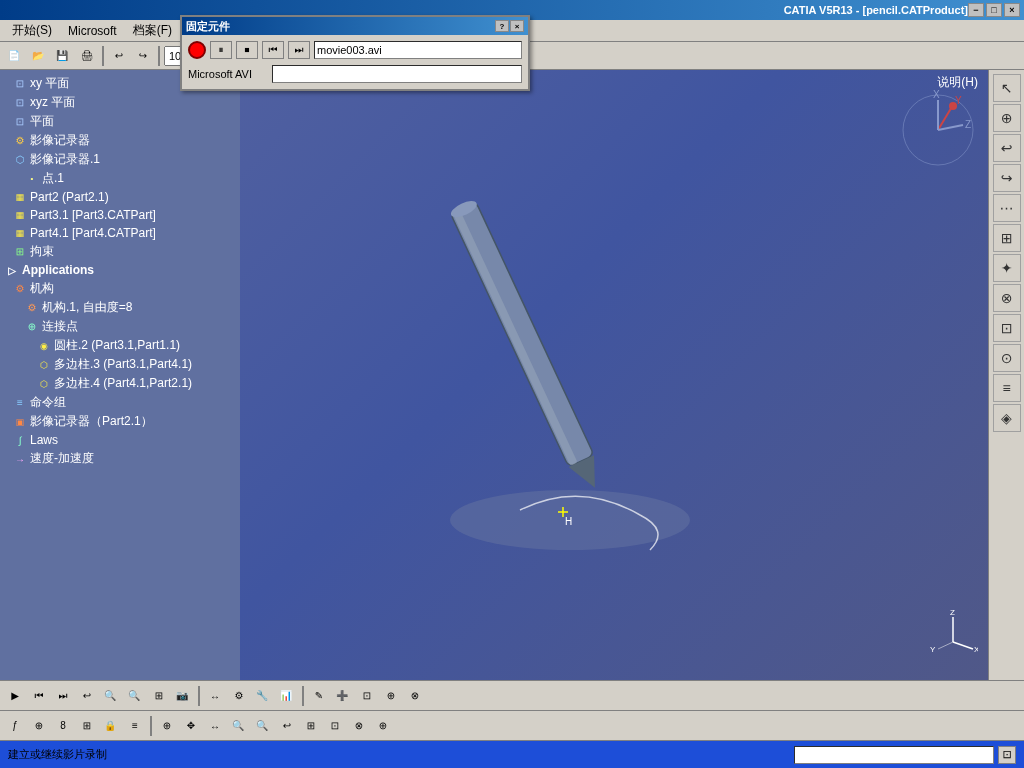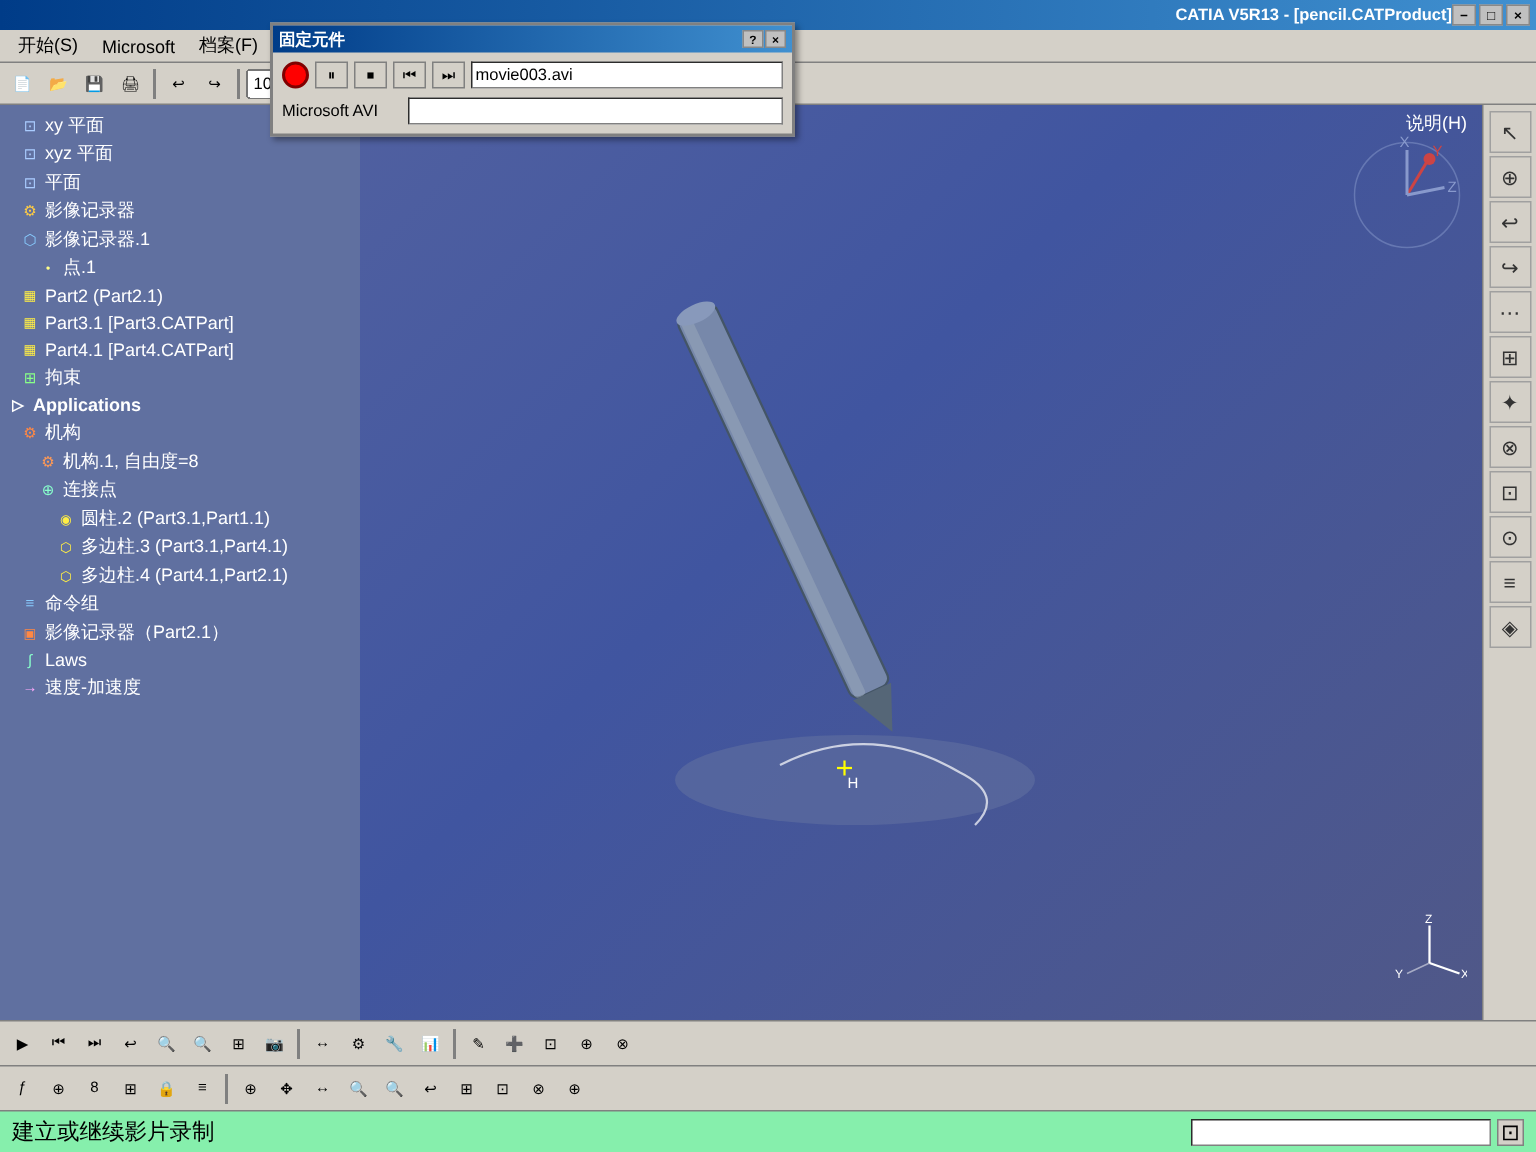--- a/index.html
+++ b/index.html
@@ -116,27 +116,27 @@
       height: 30px;
       display: flex;
       align-items: center;
       padding: 0 4px;
       border-top: 1px solid #808080;
       gap: 2px;
     }
 
     
     .status-bar {
-      background: #86efac;
+      background: #1d4ed8;
       height: 28px;
       display: flex;
       align-items: center;
       padding: 0 8px;
       border-top: 1px solid #808080;
-      font-size: 15px;
+      font-size: 11px;
       justify-content: space-between;
     }
 
     
     .dialog {
       position: absolute;
       top: 15px;
       left: 180px;
       width: 350px;
       background: #d4d0c8;

